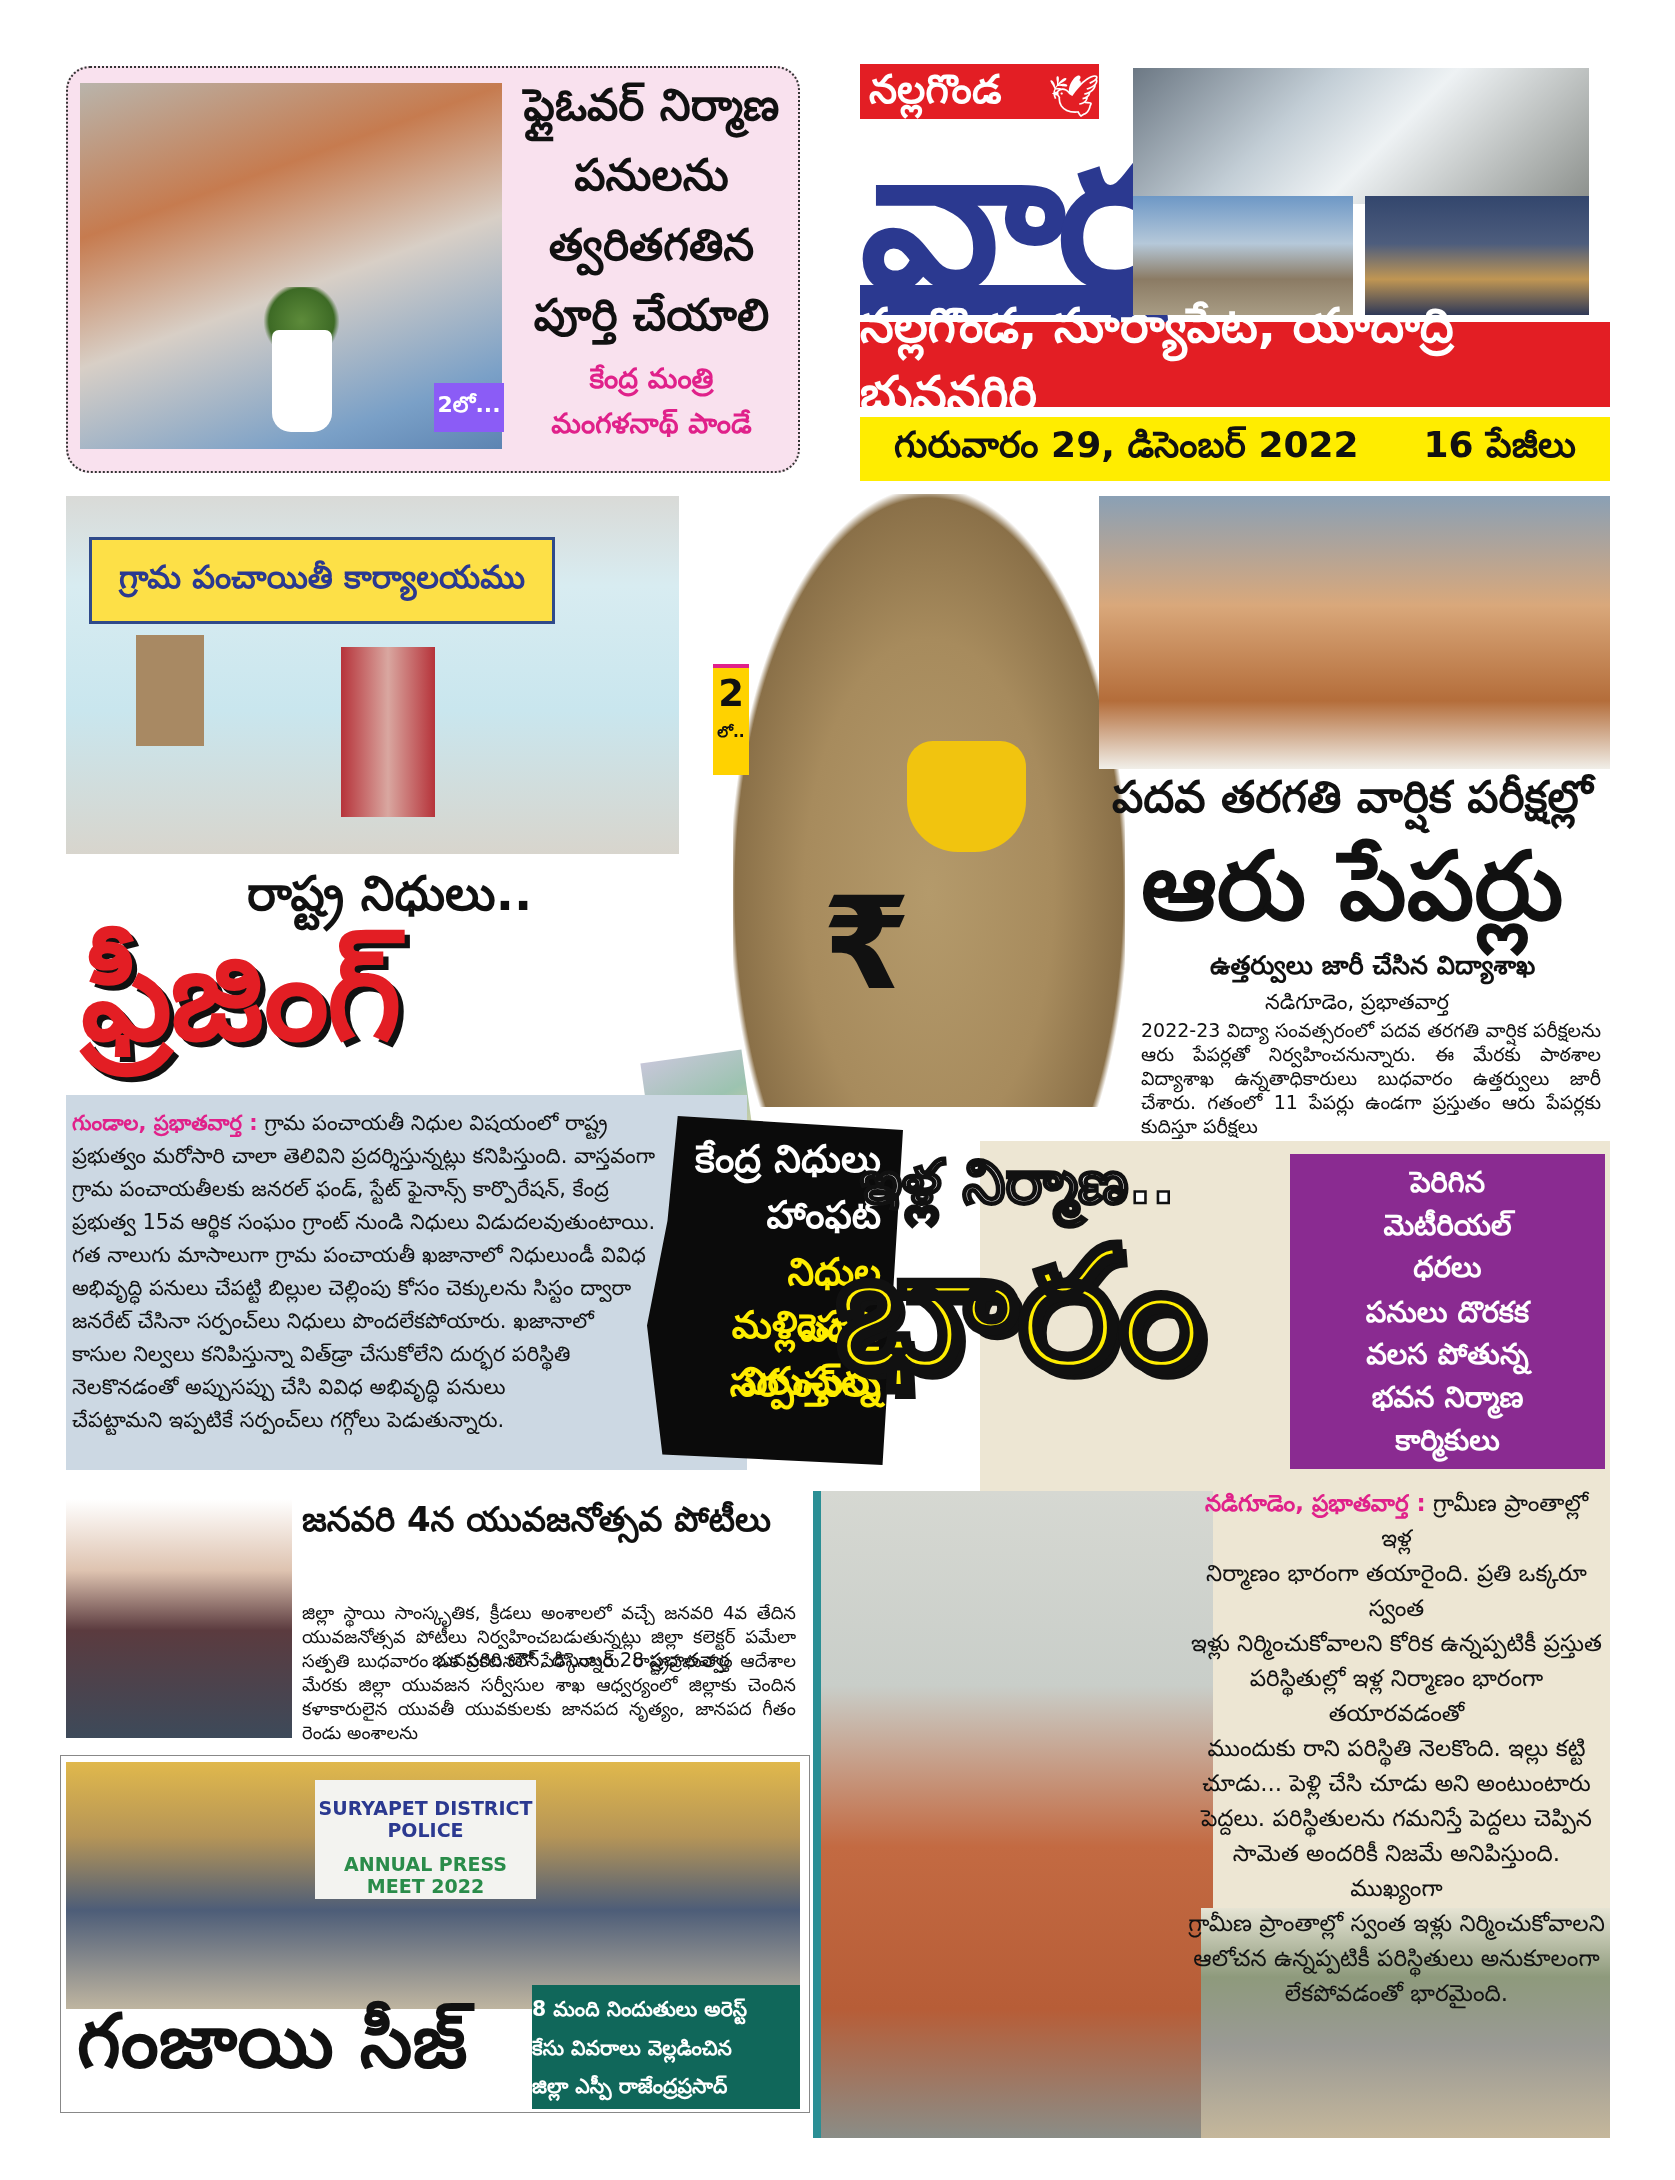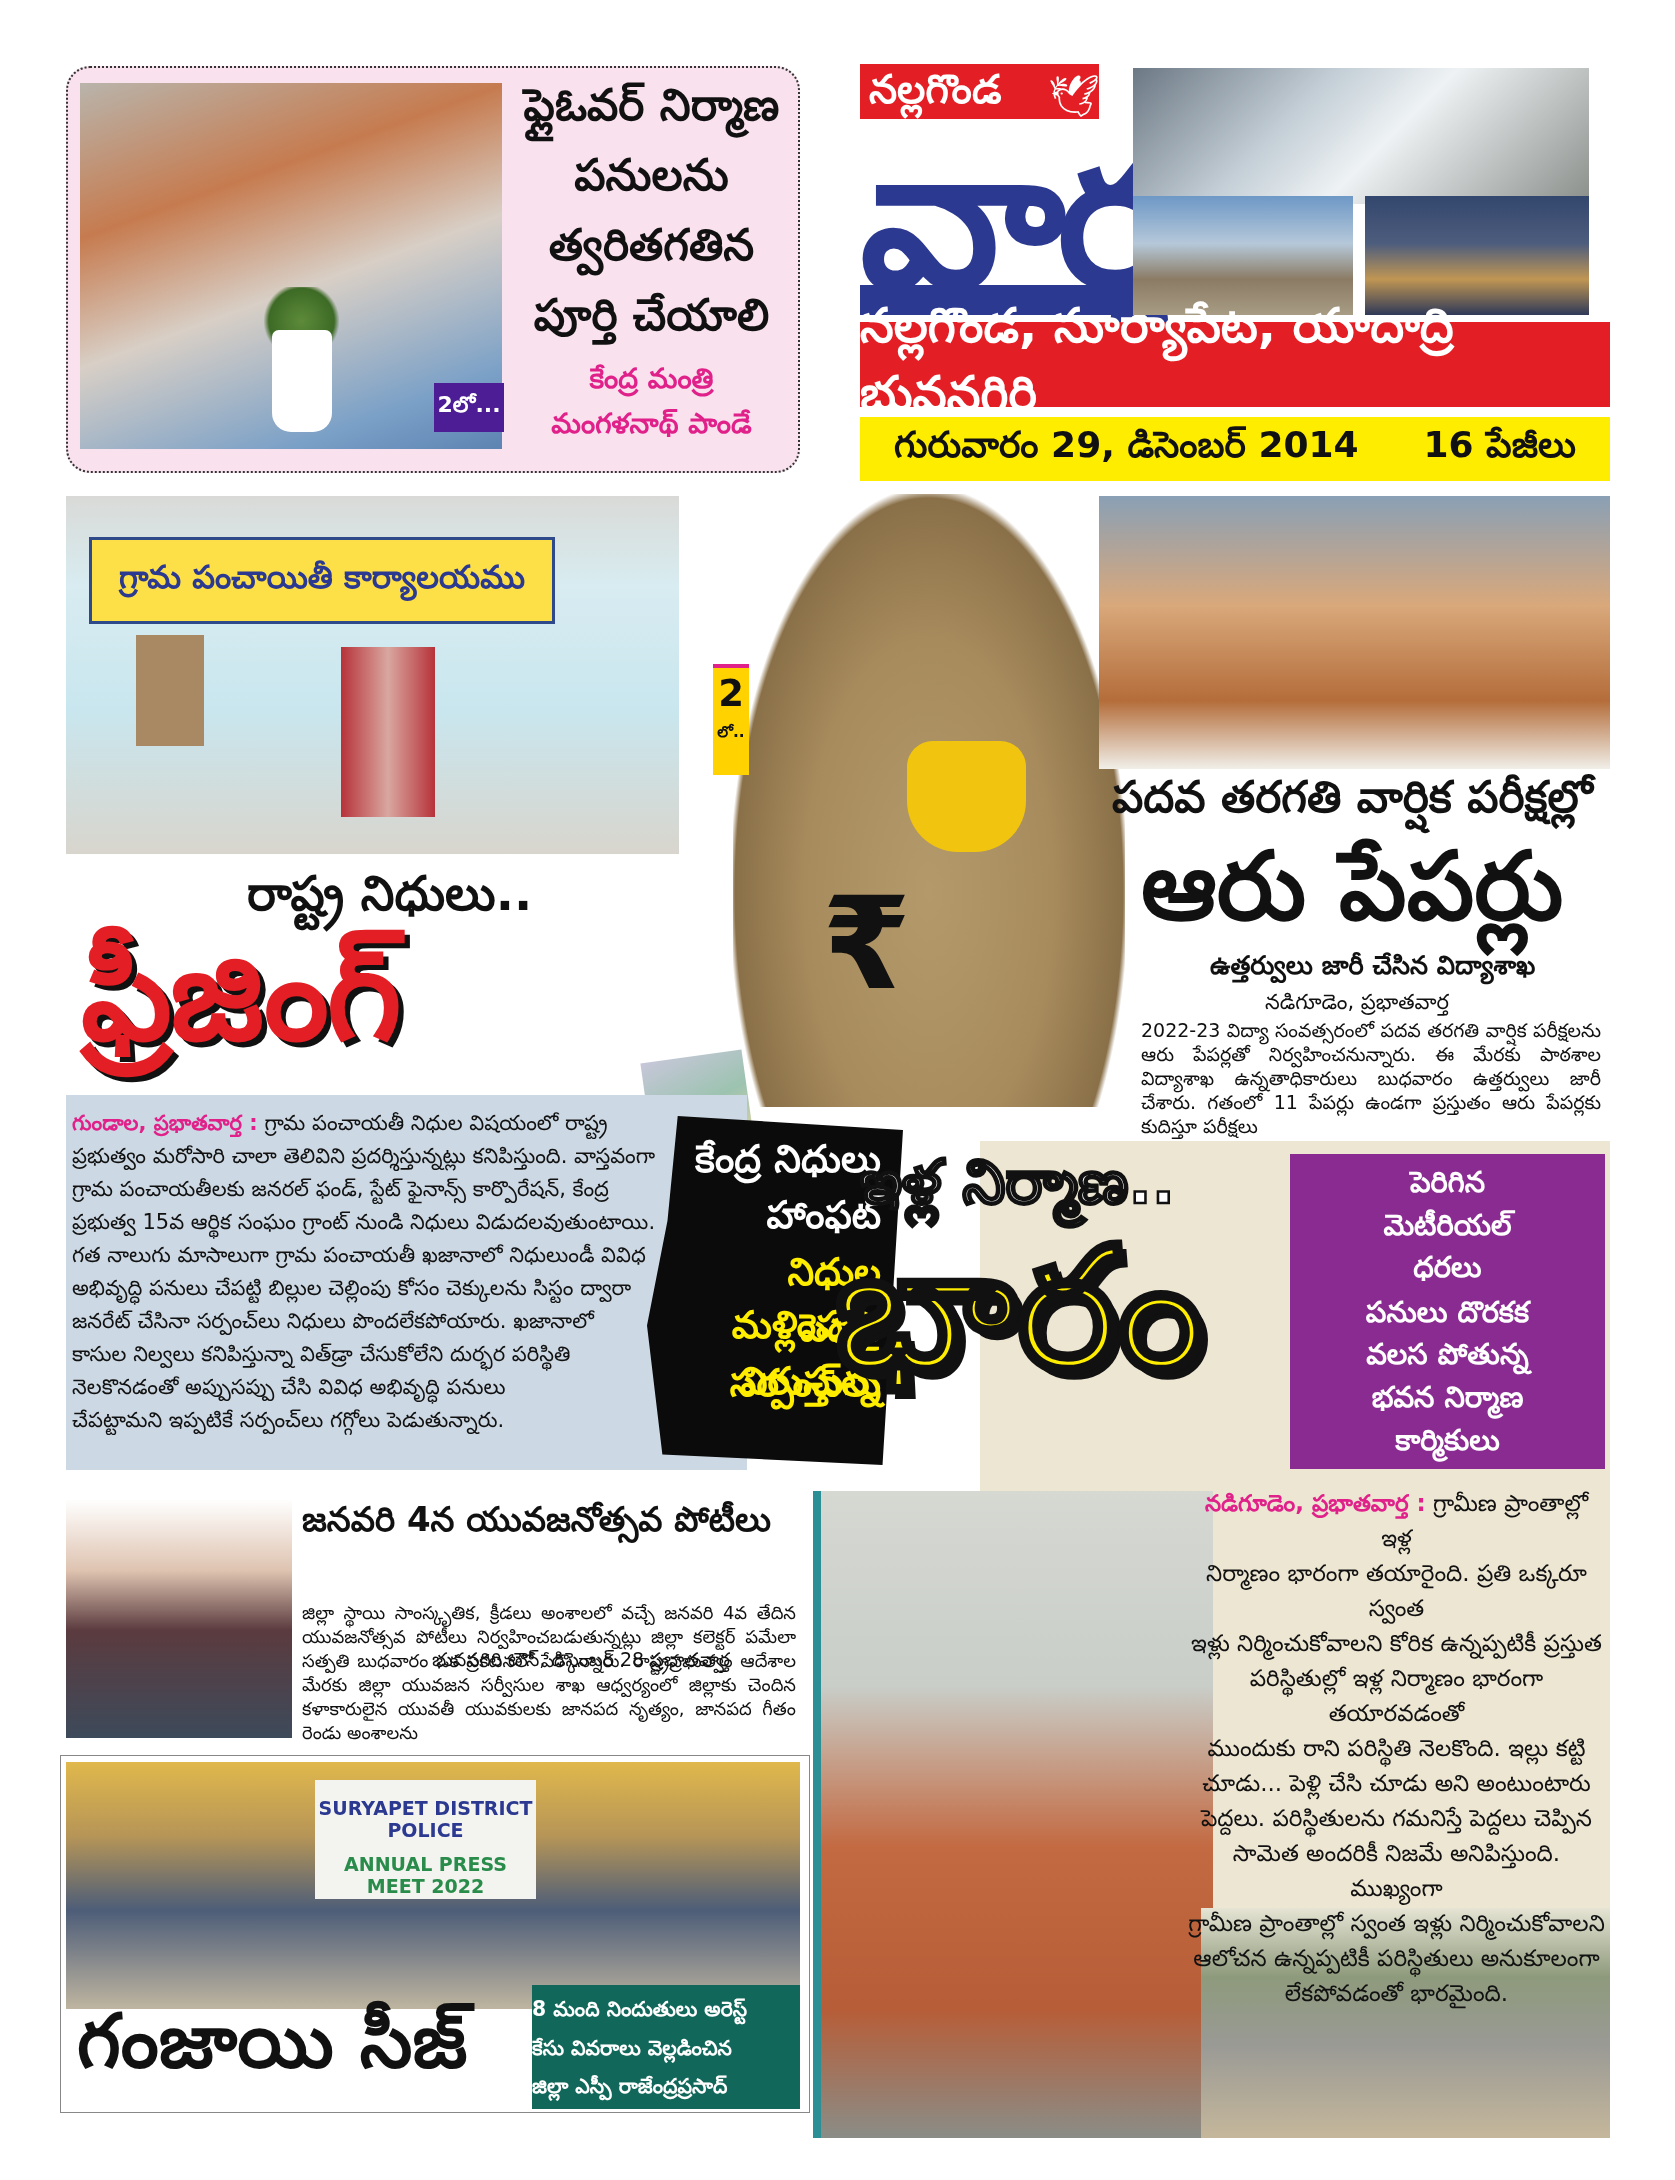--- a/index.html
+++ b/index.html
@@ -5,21 +5,21 @@
   html, body { margin:0; padding:0; }
   body { width:1675px; height:2181px; background:#ffffff; position:relative; overflow:hidden; font-family:"DejaVu Sans", sans-serif; color:#111; }
   .abs { position:absolute; }
   .photo { position:absolute; overflow:hidden; }
 
   
   #teaser { left:66px; top:66px; width:734px; height:407px; background:#f9e1ee; border:2.6px dotted #333; border-radius:24px; box-sizing:border-box; }
   #teaser-photo { left:12px; top:15.3px; width:422px; height:366px; background:linear-gradient(160deg,#b9b4ab 0%,#c67b4f 30%,#d8cfc6 55%,#7aa0c7 85%,#5d84b2 100%); }
   .teaser-pot { left:192px; top:247px; width:60px; height:102px; background:#fff; border-radius:6.8px 6.8px 19px 19px; }
   .teaser-plant { left:179px; top:204px; width:85px; height:68px; background:radial-gradient(circle,#5d8b3a,#3d6a25 60%,transparent 70%); }
-  #teaser-jump { left:366px; top:315px; width:70px; height:49px; background:#4c1d95; color:#fff; font-size:22px; font-weight:bold; display:flex; align-items:center; justify-content:center; }
+  #teaser-jump { left:366px; top:315px; width:70px; height:49px; background:#8b5cf6; color:#fff; font-size:22px; font-weight:bold; display:flex; align-items:center; justify-content:center; }
   .teaser-head { position:absolute; left:443px; width:281px; text-align:center; font-weight:bold; font-size:44px; color:#111; line-height:1; }
   .teaser-sub { position:absolute; left:443px; width:281px; text-align:center; font-size:28px; color:#e0218a; font-weight:bold; }
 
   
   #mast-red { left:860px; top:64px; width:239px; height:55px; background:#e31e24; }
   #mast-top { left:869px; top:66px; font-size:40px; color:#fff; font-weight:bold; }
   #mast-bird { left:1048px; top:72px; font-size:41px; color:#fff; }
   #mast-title { left:860px; top:115px; width:439px; height:204px; color:#2b3990; font-size:196px; font-weight:900; line-height:204px; letter-spacing:-8.5px; font-family:"DejaVu Serif", serif; }
   #mast-bar { left:860px; top:285px; width:439px; height:30px; background:#2b3990; }
   #mast-img1 { left:1133px; top:68px; width:456px; height:136px; background:linear-gradient(135deg,#6c7884 0%,#c3ced6 35%,#eef2f4 55%,#8b8f8b 100%); }
@@ -100,21 +100,21 @@
 <div id="mast-red" class="abs"></div>
 <div id="mast-top" class="abs">నల్లగొండ</div>
 <div id="mast-bird" class="abs">🕊</div>
 <div id="mast-title" class="abs">వార్త</div>
 <div id="mast-bar" class="abs"></div>
 <div id="mast-img1" class="photo"></div>
 <div id="mast-img2" class="photo"></div>
 <div id="mast-img3" class="photo"></div>
 <div id="mast-regions" class="abs">నల్లగొండ, సూర్యాపేట, యాదాద్రి భువనగిరి</div>
 <div id="mast-date-bar" class="abs">
-  <span>గురువారం 29, డిసెంబర్ 2014</span>
+  <span>గురువారం 29, డిసెంబర్ 2022</span>
   <span>16 పేజీలు</span>
 </div>
 
 <div id="gp-photo" class="photo"></div>
 <div id="gp-sign" class="abs">గ్రామ పంచాయితీ కార్యాలయము</div>
 <div id="gp-window" class="abs"></div>
 <div id="gp-door" class="abs"></div>
 <div id="bag" class="photo"></div>
 <div id="bag-lock" class="abs"></div>
 <div id="bag-rupee" class="abs">₹</div>

